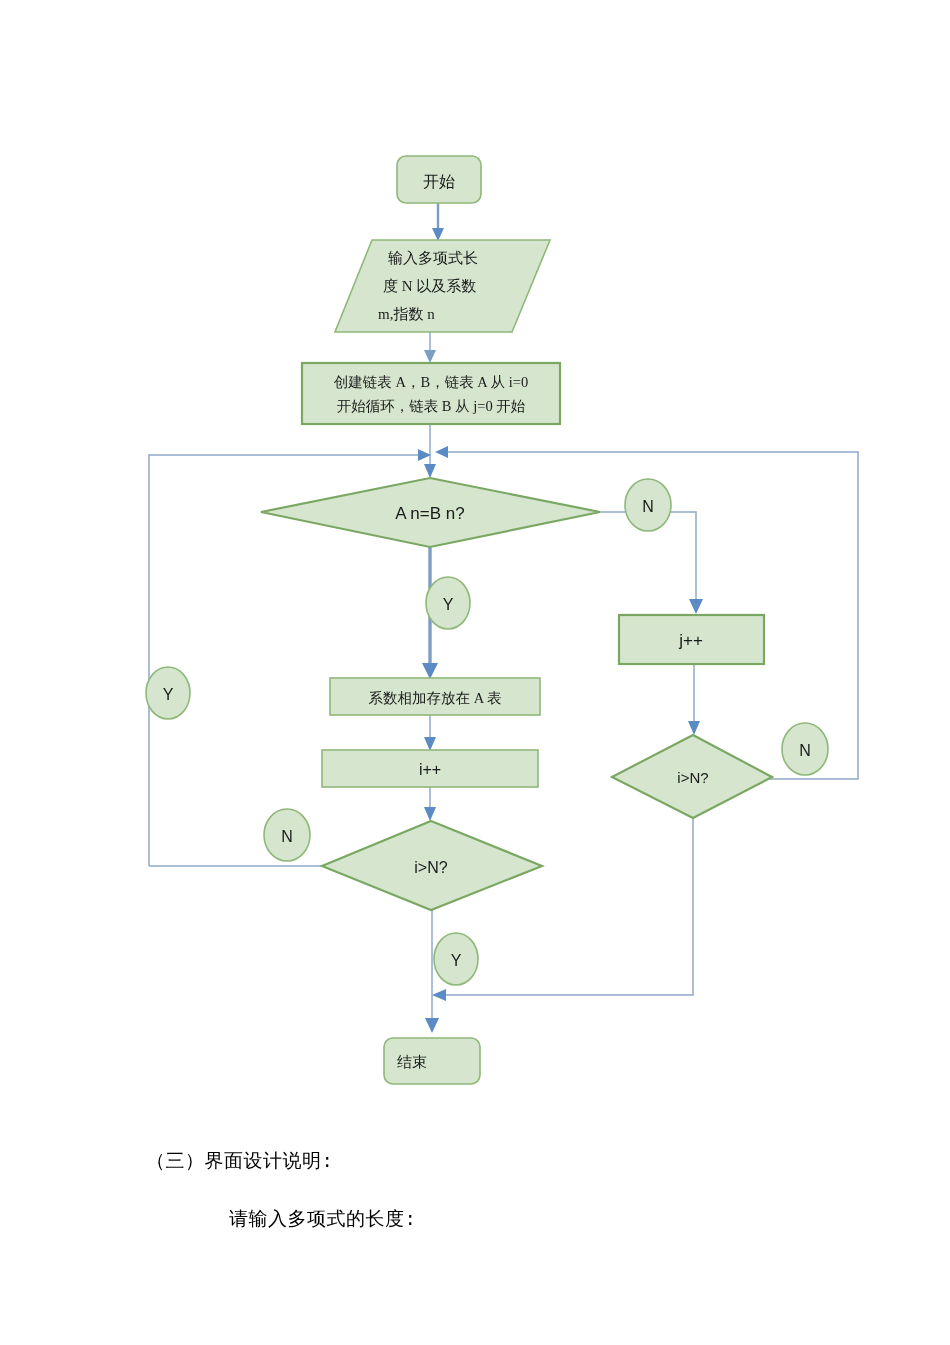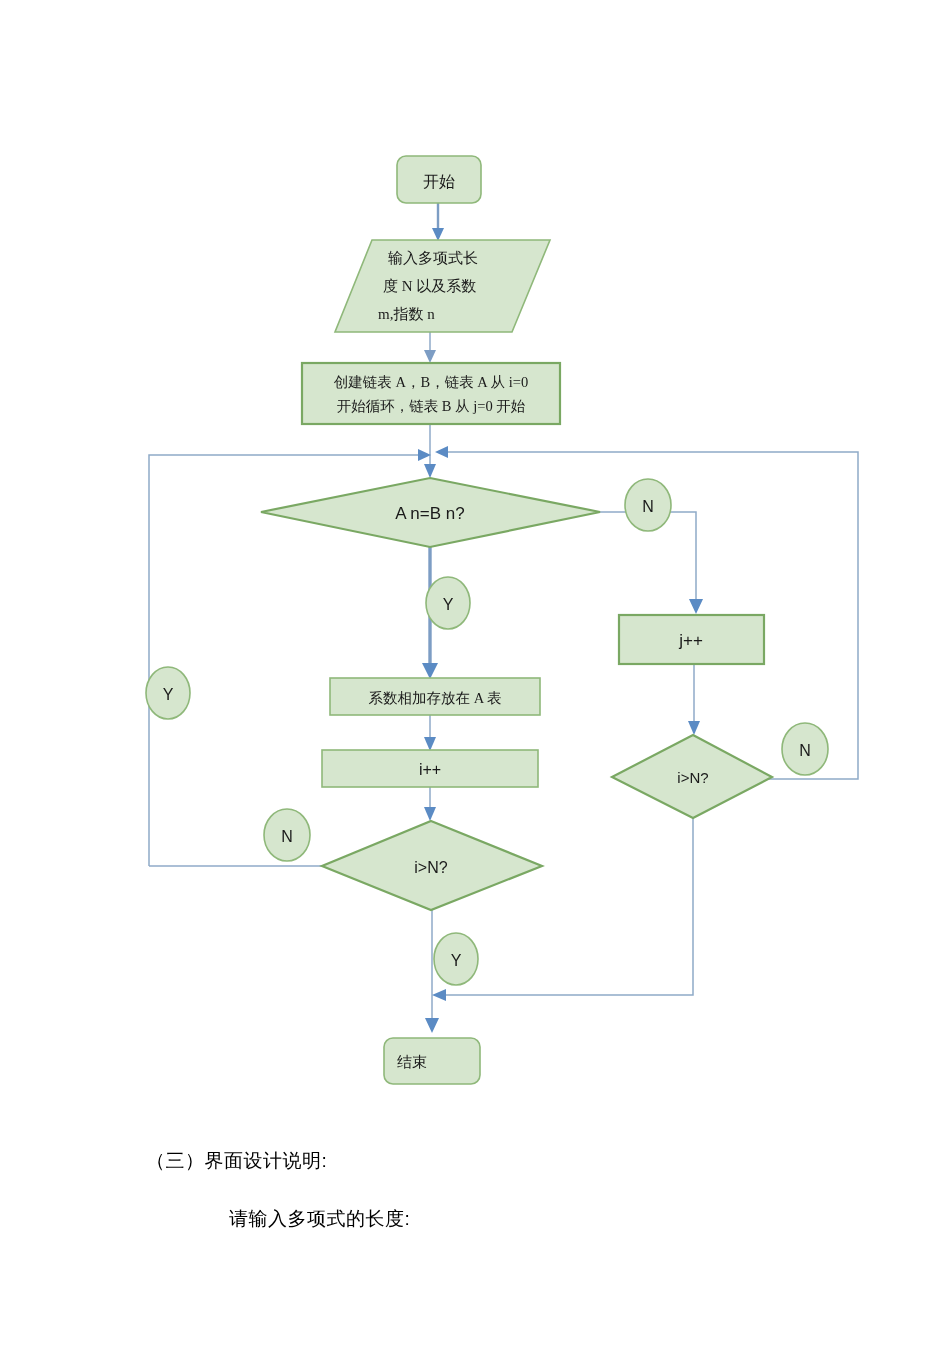--- a/index.html
+++ b/index.html
@@ -64,21 +64,21 @@
     fill: none;
   }
   .arrow-fill {
     fill: #5b8bc4;
   }
   .arrow-fill-light {
     fill: #7d9dc4;
   }
   .body-text {
     position: absolute;
-    font-family: Liberation Sans, sans-serif;
+    font-family: Liberation Mono, monospace;
     font-size: 19px;
     color: #000000;
     white-space: pre;
     letter-spacing: 0.5px;
   }
   #text-heading { left: 146px; top: 1148px; }
   #text-prompt  { left: 205px; top: 1206px; margin-left: 24px; }
 </style>
 </head>
 <body>

